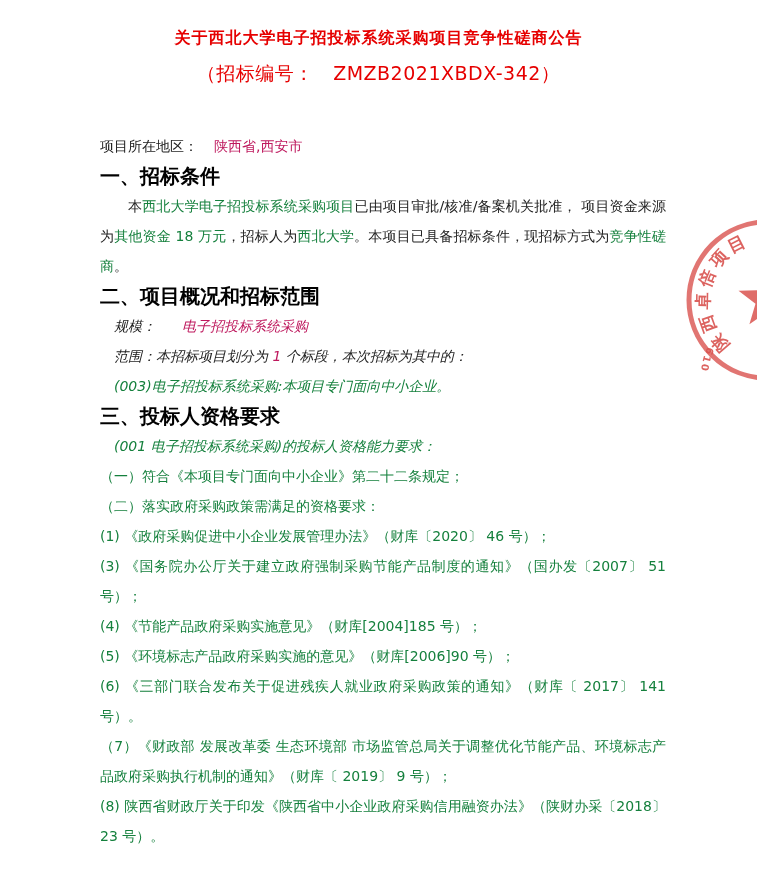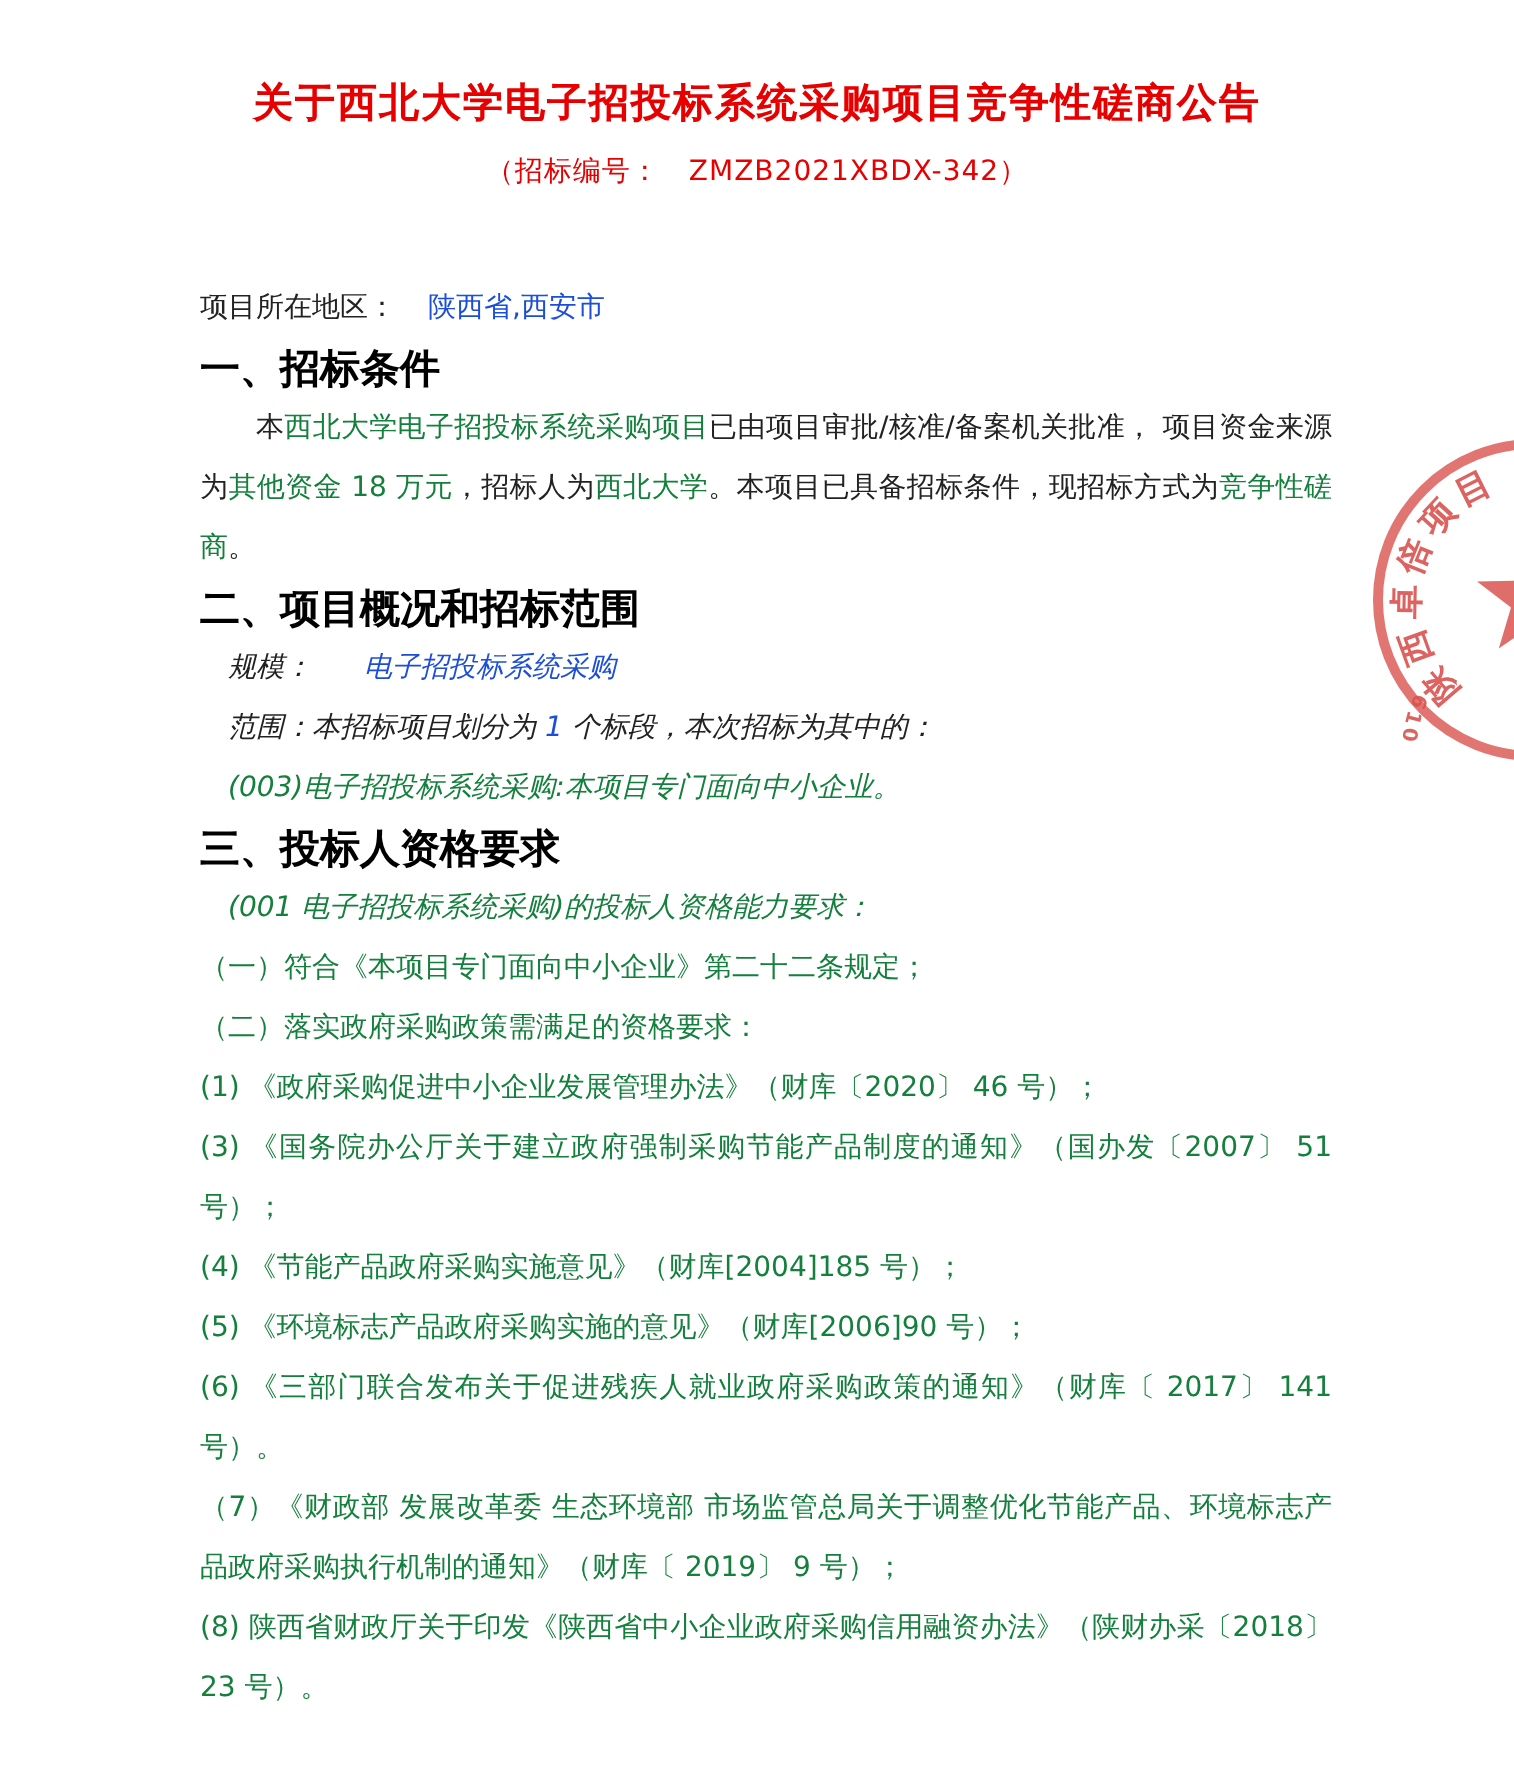--- a/index.html
+++ b/index.html
@@ -3,37 +3,37 @@
 <meta charset="utf-8">
 <style>
   html,body{margin:0;padding:0;}
   body{
     width:757px;height:893px;overflow:hidden;position:relative;
     background:#ffffff;
     font-family:"DejaVu Sans","Liberation Sans",sans-serif;
   }
   .doc{position:absolute;inset:0;}
   .title{
-    text-align:center;padding-top:38px;
-    font-size:20px;font-weight:bold;letter-spacing:1px;color:#e60000;
+    text-align:center;padding-top:28px;
+    font-size:16px;font-weight:bold;letter-spacing:1px;color:#e60000;
   }
   .subtitle{
     text-align:center;margin-top:12px;
-    font-size:14px;color:#e60000;letter-spacing:.5px;
+    font-size:19px;color:#e60000;letter-spacing:.5px;
   }
   .content{
     margin:44px 0 0 100px;width:566px;
     font-size:14px;line-height:30px;color:#222;
     text-align:justify;
   }
   .content p{margin:0;}
   .h{font-weight:bold;font-size:20px;color:#000;}
   .ind1{text-indent:1em;font-style:italic;}
   .ind2{text-indent:2em;}
-  .red{color:#1d4ed8;}
+  .red{color:#be185d;}
   .blue{color:#15803d;}
   .gap{margin-left:16px;}
   .scale-gap{margin-left:26px;}
   .stamp{
     position:absolute;left:667px;top:200px;width:200px;height:200px;
     pointer-events:none;
   }
 </style>
 </head>
 <body>

